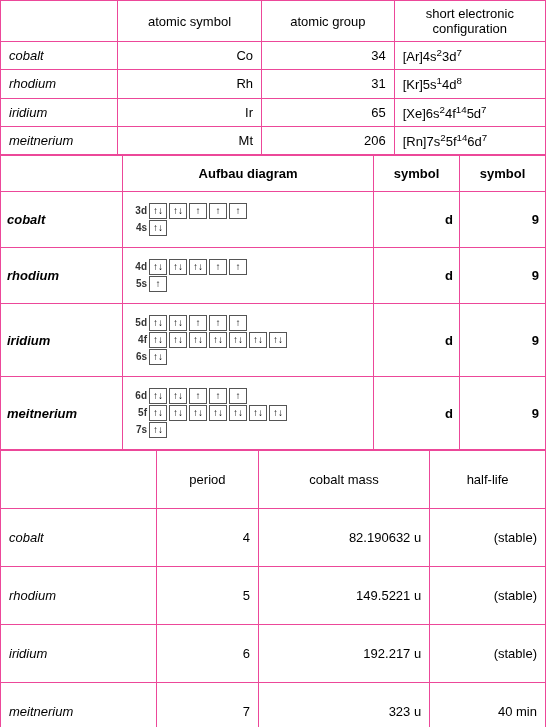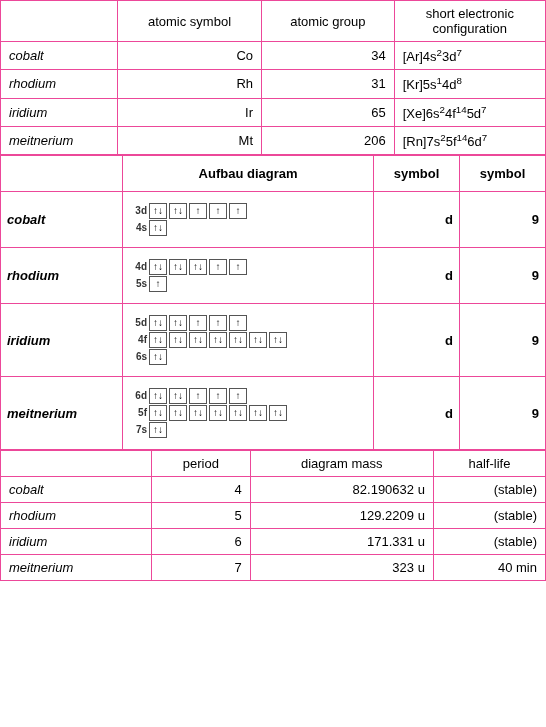--- a/index.html
+++ b/index.html
@@ -60,21 +60,21 @@
       width: 18px;
       height: 16px;
       font-size: 10px;
     }
 
     .center { text-align: right; }
     .italic { font-style: italic; }
 
     .top-table td, .top-table th { padding: 5px 8px; }
     .mid-table td, .mid-table th { padding: 10px 6px; font-weight: bold; }
-    .bot-table td, .bot-table th { padding: 5px 8px; }
+    .bot-table td, .bot-table th { padding: 21px 8px; }
   </style>
 </head>
 <body>
 
 <table class="top-table">
   <thead>
     <tr>
       <td></td>
       <th class="header-cell">atomic symbol</th>
       <th class="header-cell">atomic group</th>
@@ -230,41 +230,41 @@
       <td class="center">9</td>
     </tr>
   </tbody>
 </table>
 
 <table class="bot-table" style="margin-top: 0;">
   <thead>
     <tr>
       <td></td>
       <th class="header-cell">period</th>
-      <th class="header-cell">diagram mass</th>
+      <th class="header-cell">cobalt mass</th>
       <th class="header-cell">half-life</th>
     </tr>
   </thead>
   <tbody>
     <tr>
       <td class="italic">cobalt</td>
       <td class="center">4</td>
       <td class="center">82.190632 u</td>
       <td class="center">(stable)</td>
     </tr>
     <tr>
       <td class="italic">rhodium</td>
       <td class="center">5</td>
-      <td class="center">129.2209 u</td>
+      <td class="center">149.5221 u</td>
       <td class="center">(stable)</td>
     </tr>
     <tr>
       <td class="italic">iridium</td>
       <td class="center">6</td>
-      <td class="center">171.331 u</td>
+      <td class="center">192.217 u</td>
       <td class="center">(stable)</td>
     </tr>
     <tr>
       <td class="italic">meitnerium</td>
       <td class="center">7</td>
       <td class="center">323 u</td>
       <td class="center">40 min</td>
     </tr>
   </tbody>
 </table>

